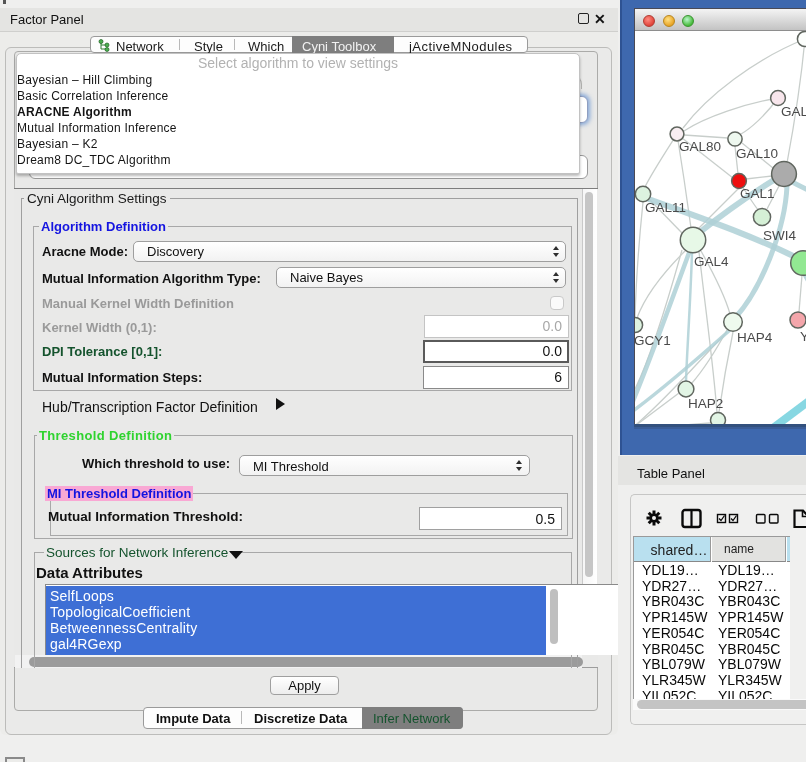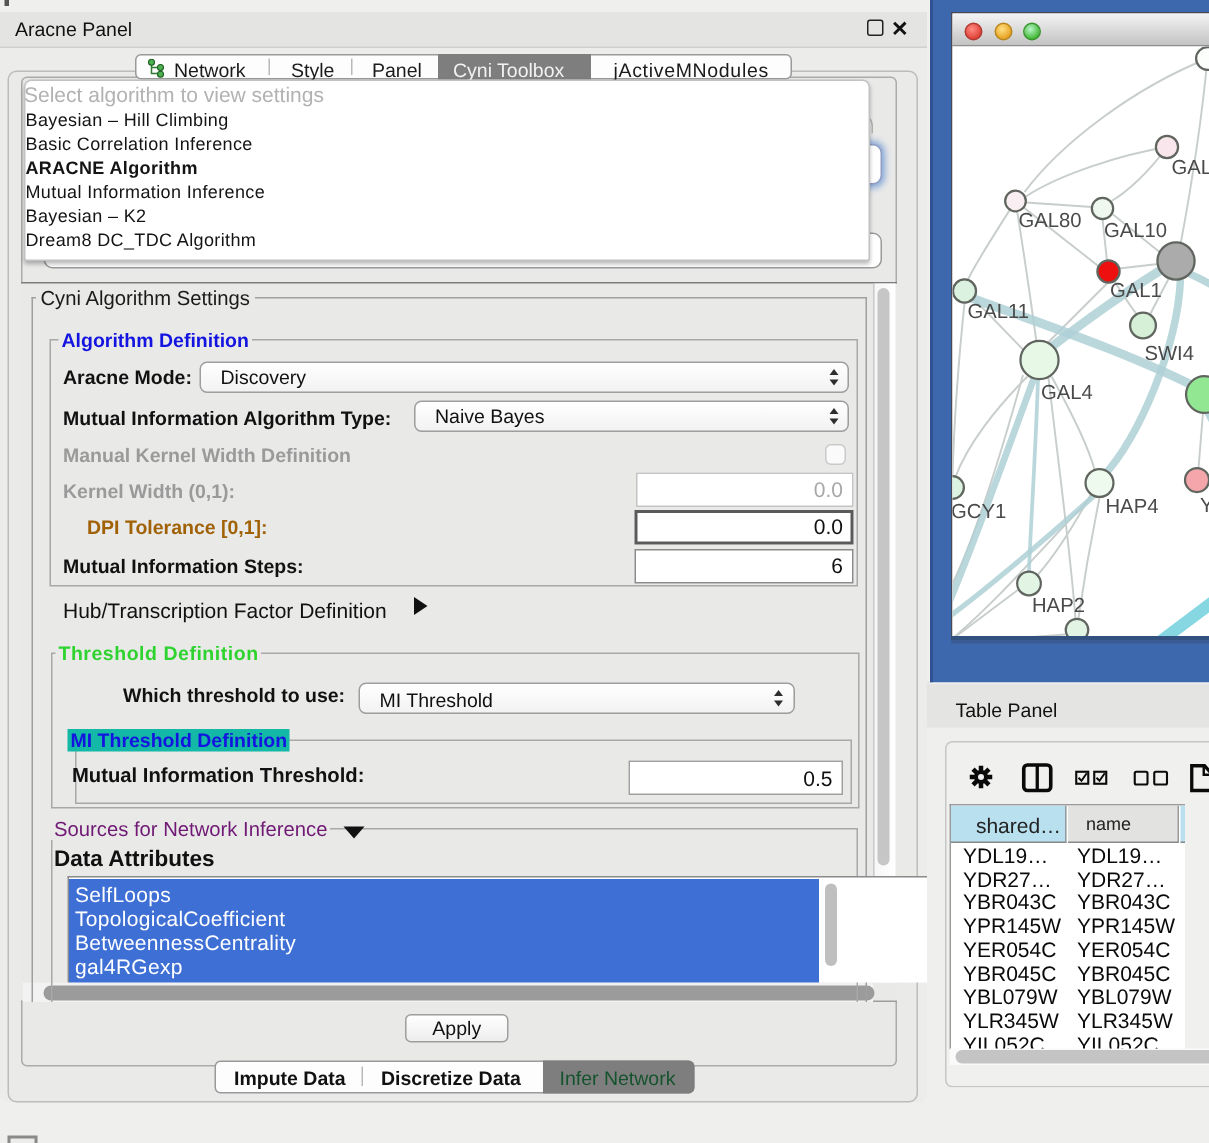--- a/index.html
+++ b/index.html
@@ -8,21 +8,21 @@
 .abs { position:absolute; }
 </style>
 </head>
 <body>
 
 <div class="abs" style="left:3px;top:0;width:3px;height:4px;background:#555;"></div>
 
 <div class="abs" style="left:0;top:8px;width:618px;height:727px;background:#ececea;border-radius:0 0 6px 6px;"></div>
 
 <div class="abs" style="left:0;top:8px;width:618px;height:24px;background:#e4e4e2;border-bottom:1px solid #cfcfcd;"></div>
-<div class="abs" style="left:10px;top:12px;font-size:13px;color:#111;">Aracne Panel</div>
+<div class="abs" style="left:10px;top:12px;font-size:13px;color:#111;">Factor Panel</div>
 
 <div class="abs" style="left:578px;top:13px;width:11px;height:11px;border:1.5px solid #222;border-radius:2px;"></div>
 <div class="abs" style="left:594px;top:11px;font-size:14px;font-weight:bold;color:#111;">✕</div>
 
 <div class="abs" style="left:5px;top:47px;width:607px;height:688px;background:#eaeae9;border:1px solid #bcbcba;border-radius:6px;"></div>
 
 <div class="abs" style="left:14px;top:51px;width:584px;height:660px;background:#e9e9e8;border:1px solid #ababa9;border-radius:4px;"></div>
 
 <div class="abs" style="left:90px;top:36px;width:438px;height:17px;background:#fdfdfd;border:1px solid #9a9a9a;border-radius:4px;"></div>
 <div class="abs" style="left:292px;top:36px;width:102px;height:17px;background:#7e7e7e;"></div>
@@ -30,21 +30,21 @@
 <div class="abs" style="left:234px;top:39px;width:1px;height:11px;background:#b9b9b9;"></div>
 
 <svg class="abs" style="left:98px;top:39px;" width="12" height="13" viewBox="0 0 12 13">
   <path d="M3 3 L3 10 L9 10 M3 6 L8 6" stroke="#2e7d32" stroke-width="1" fill="none"></path>
   <circle cx="3" cy="2.5" r="2" fill="#4caf50" stroke="#1b5e20" stroke-width="0.7"></circle>
   <circle cx="9" cy="6" r="2" fill="#4caf50" stroke="#1b5e20" stroke-width="0.7"></circle>
   <circle cx="9" cy="10.5" r="2" fill="#4caf50" stroke="#1b5e20" stroke-width="0.7"></circle>
 </svg>
 <div class="abs" style="left:116px;top:39px;font-size:13px;color:#1a1a1a;">Network</div>
 <div class="abs" style="left:194px;top:39px;font-size:13px;color:#1a1a1a;">Style</div>
-<div class="abs" style="left:248px;top:39px;font-size:13px;color:#1a1a1a;">Panel</div>
+<div class="abs" style="left:248px;top:39px;font-size:13px;color:#1a1a1a;">Which</div>
 <div class="abs" style="left:302px;top:39px;font-size:13px;color:#f2f2f2;">Cyni Toolbox</div>
 <div class="abs" style="left:409px;top:39px;font-size:13px;letter-spacing:0.45px;color:#1a1a1a;">jActiveMNodules</div>
 
 <div class="abs" style="left:540px;top:76px;width:42px;height:13px;border:1px solid #b5b5b3;border-bottom:none;border-left:none;border-radius:0 8px 0 0;background:#e9e9e8;"></div>
 <div class="abs" style="left:29px;top:96px;width:559px;height:27px;background:#fff;border:1px solid #8f9ec0;border-radius:6px;box-shadow:0 0 4px 2px rgba(100,145,210,.75);"></div>
 <div class="abs" style="left:29px;top:155px;width:559px;height:24px;background:#fff;border:1px solid #9a9a9a;border-radius:6px;"></div>
 
 <div class="abs" style="left:14px;top:188px;width:584px;height:480px;border-top:1px solid #7d7d7d;border-bottom:1px solid #9d9d9d;background:#e9e9e8;"></div>
 
 <div class="abs" style="left:582px;top:189px;width:15px;height:466px;background:linear-gradient(90deg,#f6f6f6,#fff);border-left:1px solid #c9c9c9;"></div>
@@ -67,46 +67,46 @@
 <div class="abs combo" style="left:276px;top:267px;width:290px;height:21px;"></div>
 <div class="abs" style="left:290px;top:270px;font-size:13px;color:#111;">Naive Bayes</div>
 
 <div class="abs" style="left:42px;top:296px;font-size:13px;font-weight:bold;color:#9a9a9a;">Manual Kernel Width Definition</div>
 <div class="abs" style="left:550px;top:296px;width:14px;height:14px;background:#fafafa;border:1px solid #c9c9c9;border-radius:4px;"></div>
 
 <div class="abs" style="left:42px;top:320px;font-size:13px;font-weight:bold;color:#9a9a9a;">Kernel Width (0,1):</div>
 <div class="abs" style="left:424px;top:315px;width:145px;height:23px;background:#fff;border:1px solid #c4c4c4;"></div>
 <div class="abs" style="left:424px;top:318px;width:138px;font-size:14px;color:#a8a8a8;text-align:right;">0.0</div>
 
-<div class="abs" style="left:58px;top:344px;font-size:13px;font-weight:bold;color:#a16207;">DPI Tolerance [0,1]:</div>
+<div class="abs" style="left:42px;top:344px;font-size:13px;font-weight:bold;color:#14532d;">DPI Tolerance [0,1]:</div>
 <div class="abs" style="left:423px;top:340px;width:146px;height:23px;background:#fff;border:2px solid #5a5a5a;"></div>
 <div class="abs" style="left:423px;top:343px;width:139px;font-size:14px;color:#111;text-align:right;">0.0</div>
 
 <div class="abs" style="left:42px;top:370px;font-size:13px;font-weight:bold;color:#111;">Mutual Information Steps:</div>
 <div class="abs" style="left:423px;top:366px;width:146px;height:23px;background:#fff;border:1px solid #8a8a8a;"></div>
 <div class="abs" style="left:423px;top:369px;width:139px;font-size:14px;color:#111;text-align:right;">6</div>
 
 <div class="abs" style="left:42px;top:399px;font-size:14px;color:#111;">Hub/Transcription Factor Definition</div>
 <div class="abs" style="left:276px;top:398px;width:0;height:0;border-left:9px solid #111;border-top:6px solid transparent;border-bottom:6px solid transparent;"></div>
 
 <div class="abs" style="left:34px;top:435px;width:539px;height:104px;border:1px solid #a8a8a8;"></div>
 <div class="abs" style="left:37px;top:428px;background:#e9e9e8;padding:0 2px;font-size:13px;font-weight:bold;letter-spacing:0.35px;color:#2fd32f;">Threshold Definition</div>
 
 <div class="abs" style="left:82px;top:456px;font-size:13px;font-weight:bold;color:#111;">Which threshold to use:</div>
 <div class="abs combo" style="left:239px;top:455px;width:291px;height:21px;"></div>
 <div class="abs" style="left:253px;top:459px;font-size:13px;color:#111;">MI Threshold</div>
 
 <div class="abs" style="left:50px;top:493px;width:518px;height:43px;border:1px solid #a8a8a8;"></div>
-<div class="abs" style="left:45px;top:486px;background:#14b8a6;padding:0 2px;font-size:13px;font-weight:bold;color:#1414e0;">MI Threshold Definition</div>
+<div class="abs" style="left:45px;top:486px;background:#f9a8d4;padding:0 2px;font-size:13px;font-weight:bold;color:#1414e0;">MI Threshold Definition</div>
 <div class="abs" style="left:48px;top:509px;font-size:13.5px;font-weight:bold;color:#111;">Mutual Information Threshold:</div>
 <div class="abs" style="left:419px;top:507px;width:143px;height:23px;background:#fff;border:1px solid #a0a0a0;"></div>
 <div class="abs" style="left:419px;top:511px;width:136px;font-size:14px;color:#111;text-align:right;">0.5</div>
 
 <div class="abs" style="left:34px;top:552px;width:538px;height:116px;border:1px solid #a8a8a8;border-bottom:none;"></div>
-<div class="abs" style="left:34px;top:545px;background:#e9e9e8;padding:0 2px;font-size:13.5px;color:#701a75;">Sources for Network Inference</div>
+<div class="abs" style="left:44px;top:545px;background:#e9e9e8;padding:0 2px;font-size:13.5px;color:#14532d;">Sources for Network Inference</div>
 <div class="abs" style="left:229px;top:551px;width:0;height:0;border-top:8px solid #111;border-left:7px solid transparent;border-right:7px solid transparent;"></div>
 <div class="abs" style="left:36px;top:564px;font-size:15px;font-weight:bold;color:#111;">Data Attributes</div>
 
 <div class="abs" style="left:45px;top:584px;width:580px;height:71px;background:#fff;border:1px solid #8a8a8a;border-bottom:none;overflow:hidden;">
   <div style="position:absolute;left:0;top:1px;width:500px;height:200px;background:#3e6fd5;"></div>
   <div style="position:absolute;left:4px;top:3px;font-size:14px;letter-spacing:0.2px;color:#fff;line-height:16px;">SelfLoops<br>TopologicalCoefficient<br>BetweennessCentrality<br>gal4RGexp</div>
   <div style="position:absolute;left:504px;top:4px;width:8px;height:55px;background:#bfbfbf;border-radius:4px;"></div>
 </div>
 
 <div class="abs" style="left:270px;top:676px;width:69px;height:19px;background:linear-gradient(#ffffff,#ededed);border:1px solid #9f9f9f;border-radius:4px;text-align:center;font-size:13px;color:#111;line-height:18px;">Apply</div>
@@ -121,21 +121,21 @@
 <div class="abs" style="left:5px;top:757px;width:20px;height:10px;background:#ececea;border:2px solid #8a8a8a;"></div>
 
 <div class="abs cup" style="left:553px;top:246px;"></div>
 <div class="abs cdn" style="left:553px;top:253px;"></div>
 <div class="abs cup" style="left:553px;top:272px;"></div>
 <div class="abs cdn" style="left:553px;top:279px;"></div>
 <div class="abs cup" style="left:516px;top:460px;"></div>
 <div class="abs cdn" style="left:516px;top:467px;"></div>
 
 <div class="abs" style="left:16px;top:53px;width:564px;height:121px;background:#fff;border:1px solid #c2c2c2;border-radius:5px 5px 2px 2px;box-shadow:0 2px 3px rgba(0,0,0,0.28);"></div>
-<div class="abs" style="left:16px;top:55px;width:564px;font-size:14px;color:#b2b2b2;">Select algorithm to view settings</div>
+<div class="abs" style="left:16px;top:55px;width:564px;text-align:center;font-size:14px;color:#b2b2b2;">Select algorithm to view settings</div>
 <div class="abs" style="left:17px;top:72px;font-size:12px;letter-spacing:0.25px;color:#141414;line-height:16px;">Bayesian – Hill Climbing<br>Basic Correlation Inference<br><b>ARACNE Algorithm</b><br>Mutual Information Inference<br>Bayesian – K2<br>Dream8 DC_TDC Algorithm</div>
 
 <div class="abs" style="left:618px;top:0;width:188px;height:455px;background:#3e68ae;"></div>
 <div class="abs" style="left:618px;top:0;width:2px;height:455px;background:#efefee;"></div>
 <div class="abs" style="left:620px;top:0;width:2px;height:455px;background:#2e5292;"></div>
 
 <div class="abs" style="left:634px;top:8px;width:172px;height:418px;border:1px solid #4a4a55;border-right:none;background:#fff;"></div>
 <div class="abs" style="left:635px;top:9px;width:171px;height:22px;background:linear-gradient(#f4f4f4,#c3c3c3);border-bottom:1px solid #8e8e8e;"></div>
 <div class="abs" style="left:643px;top:15px;width:12px;height:12px;border-radius:50%;background:radial-gradient(circle at 40% 35%, #ff8a80, #e0443a 70%);border:0.5px solid #b03b32;"></div>
 <div class="abs" style="left:663px;top:15px;width:12px;height:12px;border-radius:50%;background:radial-gradient(circle at 40% 35%, #ffe082, #e8a426 70%);border:0.5px solid #b8861e;"></div>

